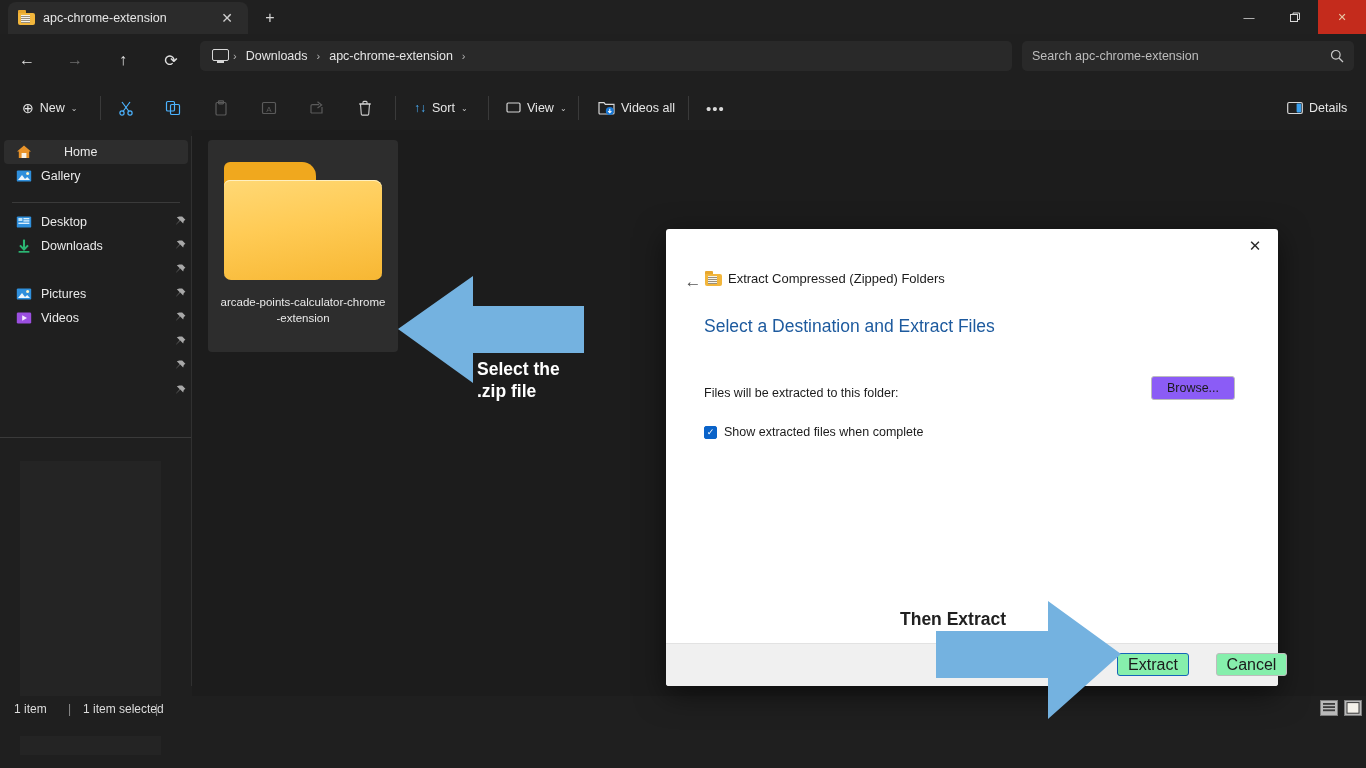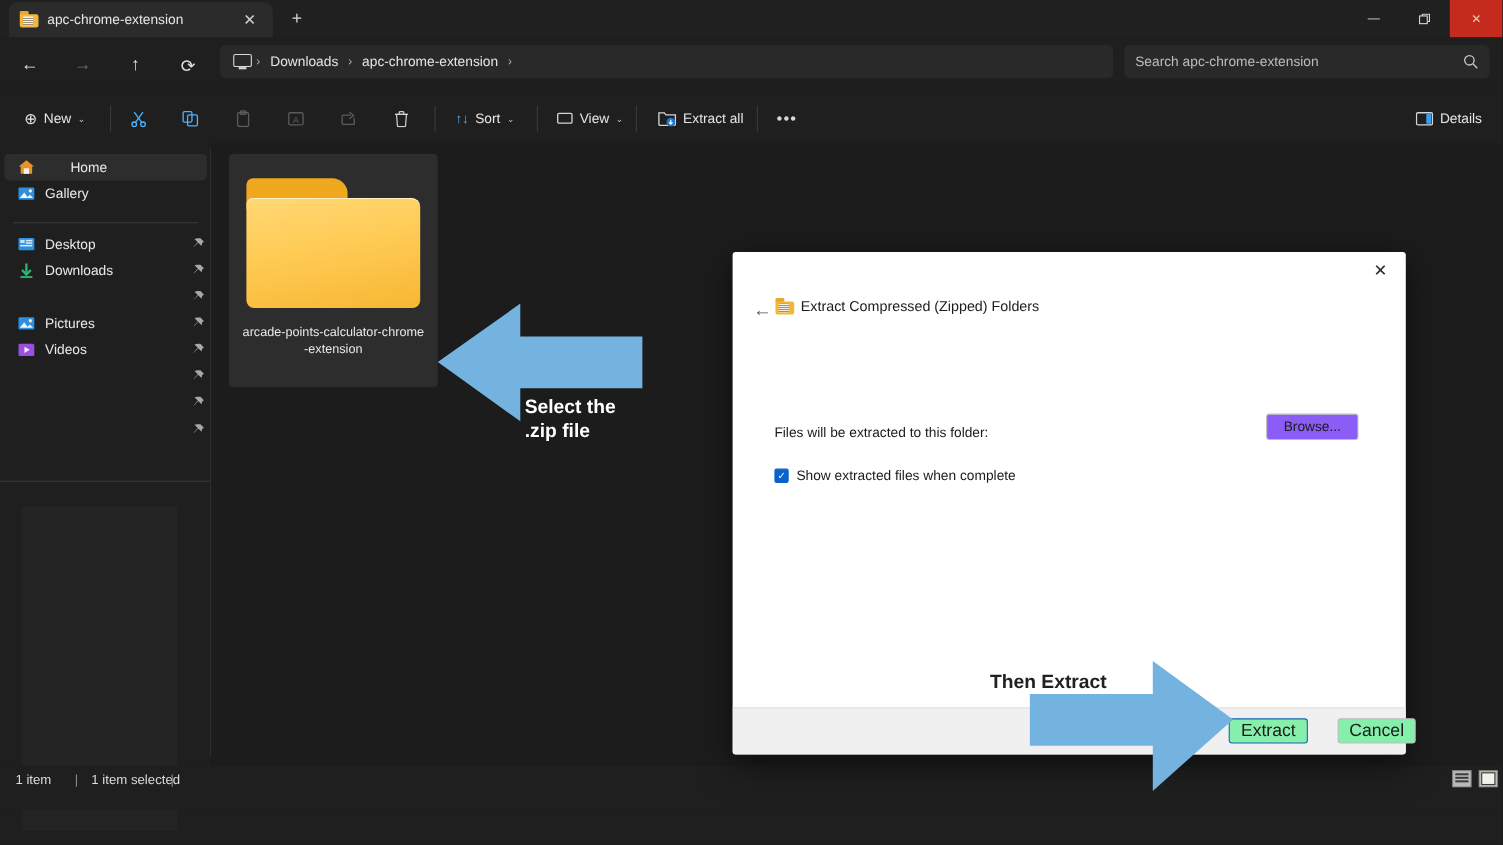--- a/index.html
+++ b/index.html
@@ -239,21 +239,21 @@
     <span>View</span>
     <span class="chev">⌄</span>
   </div>
   <div class="vsep" style="left:578px;"></div>
   <div class="cmd" style="left:590px;">
     <svg width="17" height="16" viewBox="0 0 17 16">
       <path d="M1 13 V2.6 h5 l1.4 1.8 H16 V13 a1 1 0 0 1-1 1 H2 a1 1 0 0 1-1-1 Z" fill="none" stroke="#d6d6d6" stroke-width="1.2"></path>
       <circle cx="11.8" cy="11" r="4" fill="#1778d6"></circle>
       <path d="M11.8 8.8 v4 M10.2 11.2 l1.6 1.6 l1.6-1.6" fill="none" stroke="#fff" stroke-width="1.1"></path>
     </svg>
-    <span>Extract all</span>
+    <span>Videos all</span>
   </div>
   <div class="vsep" style="left:688px;"></div>
   <div class="cmd" style="left:698px;color:#d8d8d8;font-size:15px;letter-spacing:1px;">•••</div>
   <div class="cmd" style="left:1279px;">
     <svg width="16" height="14" viewBox="0 0 16 14">
       <rect x="0.7" y="1.5" width="14.6" height="11" rx="1.4" fill="none" stroke="#d6d6d6" stroke-width="1.2"></rect>
       <rect x="9.6" y="2.6" width="4.6" height="8.8" rx="0.8" fill="#3aa0ee"></rect>
     </svg>
     <span>Details</span>
   </div>
@@ -390,20 +390,21 @@
 
   <div class="dialog">
     <div class="dlg-close">✕</div>
     <div class="dlg-back">←</div>
     <span class="dlg-zip">
       <span class="tabtop"></span>
         <span class="body"></span>
         <span class="zip"></span>
     </span>
     <div class="dlg-caption">Extract Compressed (Zipped) Folders</div>
+    <div class="dlg-h1">Select a Destination and Extract Files</div>
     <div class="dlg-lbl">Files will be extracted to this folder:</div>
     <div class="dlg-chk">
       <span class="chkbox">✓</span>
       <span class="chklbl">Show extracted files when complete</span>
     </div>
     <div class="dlg-footer"></div>
   </div>
   <div class="dlg-browse">Browse...</div>
   <div class="dlg-btn primary" style="left:1117px;width:72px;">Extract</div>
   <div class="dlg-btn" style="left:1196px;width:71px;margin-left:20px;">Cancel</div>

